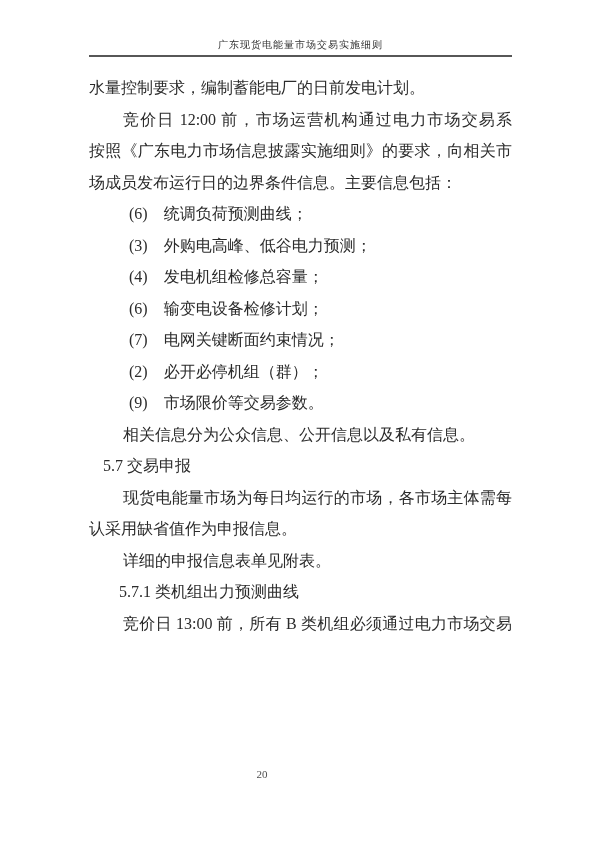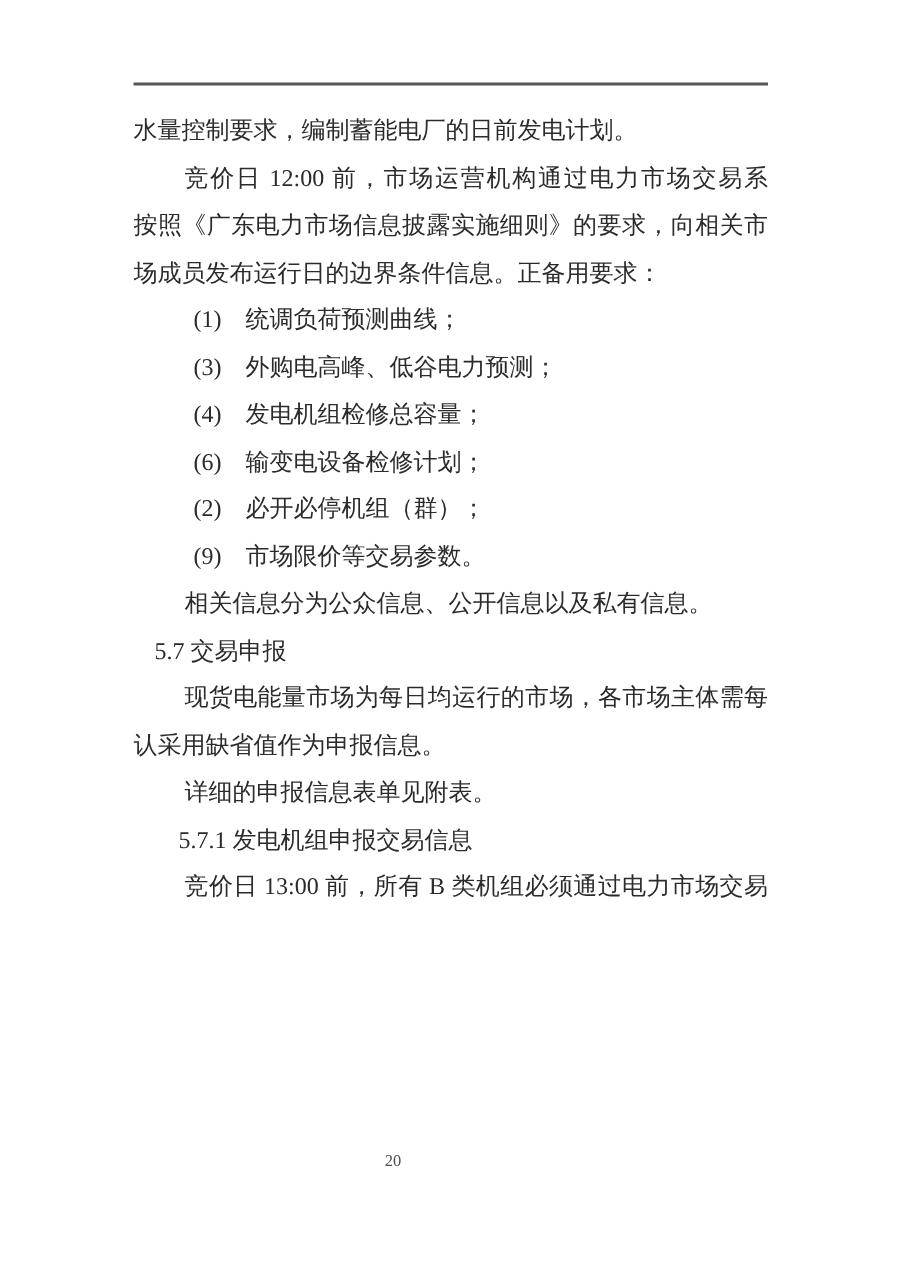--- a/index.html
+++ b/index.html
@@ -73,38 +73,40 @@
     font-size: 11px;
     color: #4f4f4f;
     font-family: "Liberation Serif", "DejaVu Serif", serif;
   }
 </style>
 </head>
 <body>
 
 <div class="page">
 
+  <div class="running-header">广东现货电能量市场交易实施细则</div>
 
   <div class="header-rule"></div>
 
   <div class="doc-body">
     <div class="line cont">水量控制要求，编制蓄能电厂的日前发电计划。</div>
     <div class="line pfirst just">竞价日 12:00 前，市场运营机构通过电力市场交易系统，</div>
     <div class="line cont just">按照《广东电力市场信息披露实施细则》的要求，向相关市</div>
-    <div class="line cont">场成员发布运行日的边界条件信息。正备用要求：</div>
-    <div class="line list">(1)　统调负荷预测曲线；</div>
+    <div class="line cont">场成员发布运行日的边界条件信息。主要信息包括：</div>
+    <div class="line list">(6)　统调负荷预测曲线；</div>
     <div class="line list">(3)　外购电高峰、低谷电力预测；</div>
     <div class="line list">(4)　发电机组检修总容量；</div>
     <div class="line list">(6)　输变电设备检修计划；</div>
+    <div class="line list">(7)　电网关键断面约束情况；</div>
     <div class="line list">(2)　必开必停机组（群）；</div>
     <div class="line list">(9)　市场限价等交易参数。</div>
     <div class="line pfirst">相关信息分为公众信息、公开信息以及私有信息。</div>
     <div class="line h2">5.7 交易申报</div>
     <div class="line pfirst just">现货电能量市场为每日均运行的市场，各市场主体需每</div>
     <div class="line cont">认采用缺省值作为申报信息。</div>
     <div class="line pfirst">详细的申报信息表单见附表。</div>
-    <div class="line h3">5.7.1 发电机组申报交易信息</div>
+    <div class="line h3">5.7.1 类机组出力预测曲线</div>
     <div class="line pfirst just">竞价日 13:00 前，所有 B 类机组必须通过电力市场交易</div>
   </div>
 
   <div class="page-number">20</div>
 
 </div>
 
 </body></html>

